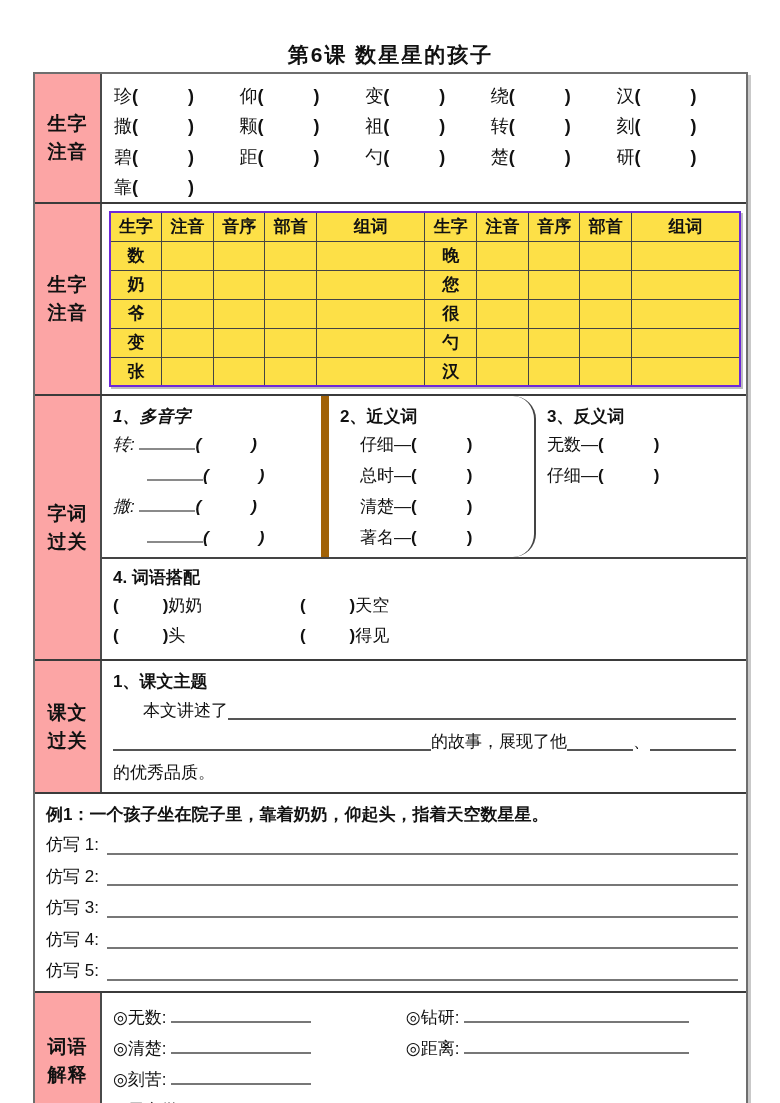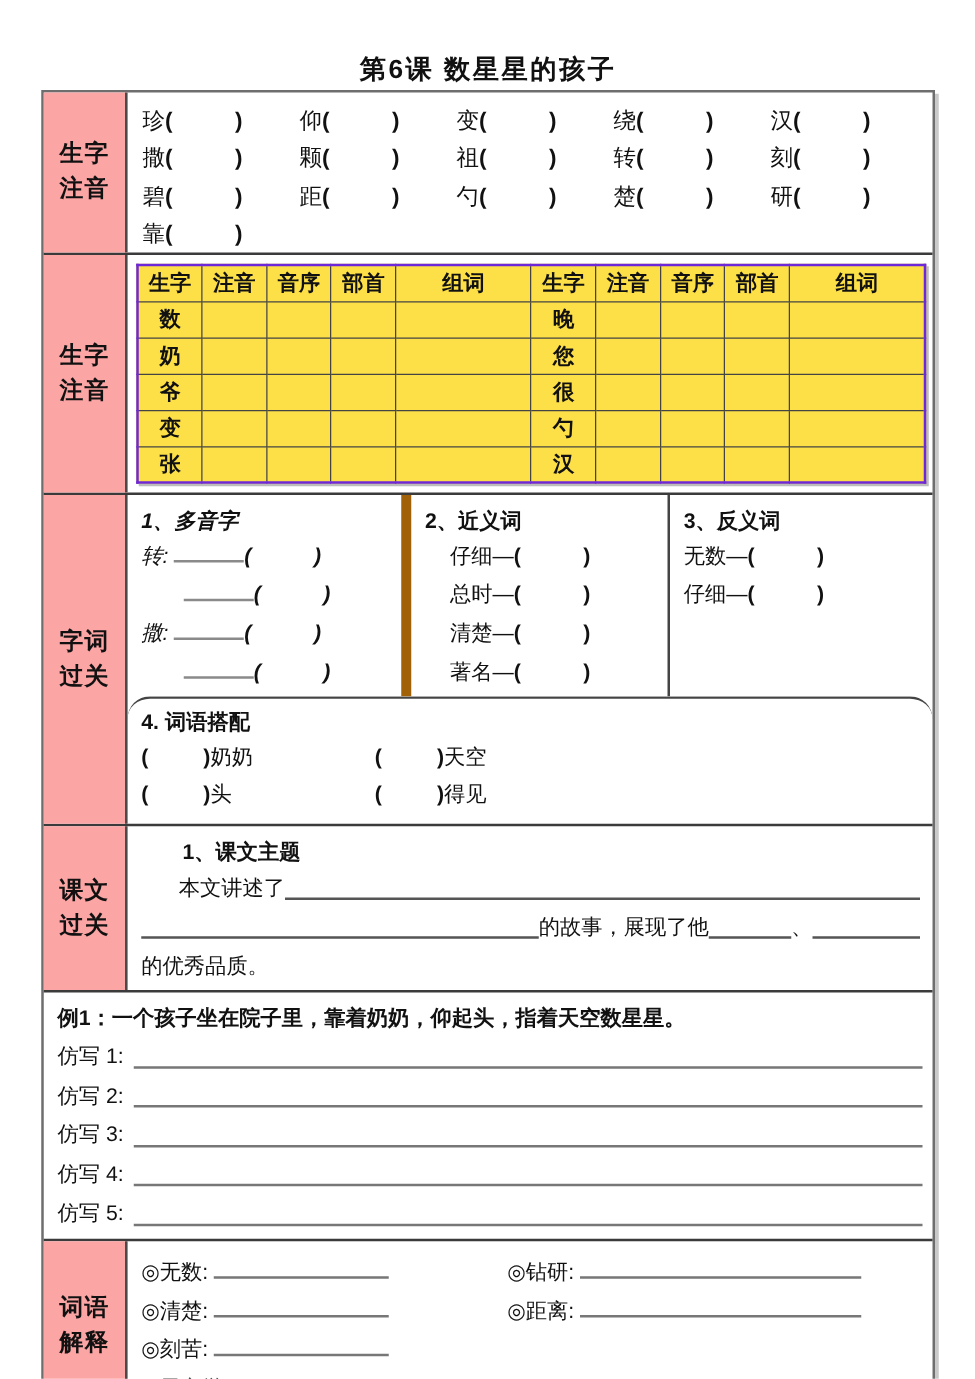--- a/index.html
+++ b/index.html
@@ -70,42 +70,42 @@
     font-size: 17px;
     font-weight: 600;
     padding: 0 2px;
   }
   .zuci-table td { font-weight: 600; }
 
   
   .zici-top { display: flex; min-height: 157px; }
   .zici-col { padding: 9px 4px 4px 11px; }
   .zc1 { flex: 0 0 227px; border-right: 8px solid #a16207; font-style: italic; }
-  .zc2 { flex: 0 0 207px; border-right: 2px solid #444; }
+  .zc2 { flex: 0 0 207px; border-right: 2px solid #444; border-radius: 23px; }
   .zc3 { flex: 1; }
   .col-title { font-weight: bold; font-size: 17px; line-height: 24px; }
   .drill-line { line-height: 31px; white-space: nowrap; }
   .blank {
     display: inline-block;
     border-bottom: 2px solid #8a8a8a;
     height: 14px;
     vertical-align: baseline;
   }
   .w56 { width: 56px; }
   .ind34 { display: inline-block; width: 34px; }
   .ind20 { display: inline-block; width: 20px; }
   .g50 { display: inline-block; width: 50px; }
   .g44 { display: inline-block; width: 44px; }
-  .zici-bottom { border-top: 2px solid #444; padding: 7px 10px 9px 11px; min-height: 84px; border-radius: 18px; }
+  .zici-bottom { border-top: 2px solid #444; padding: 7px 10px 9px 11px; min-height: 84px; }
   .dapei-row { display: grid; grid-template-columns: 30% 31% 39%; line-height: 29px; margin-top: 1px; }
 
   
   .s4 { min-height: 118px; }
   .s4 .content { padding: 8px 10px 4px 11px; }
-  .kw-title { font-weight: bold; line-height: 26px; margin-left: 33px; }
+  .kw-title { font-weight: bold; line-height: 26px; }
   .flexline { display: flex; line-height: 31px; }
   .fblank {
     border-bottom: 2px solid #555;
     align-self: flex-end;
     margin-bottom: 6px;
     height: 0;
   }
   .grow { flex: 1; }
   .fb318 { flex: 0 0 318px; }
   .fb66 { flex: 0 0 66px; }

